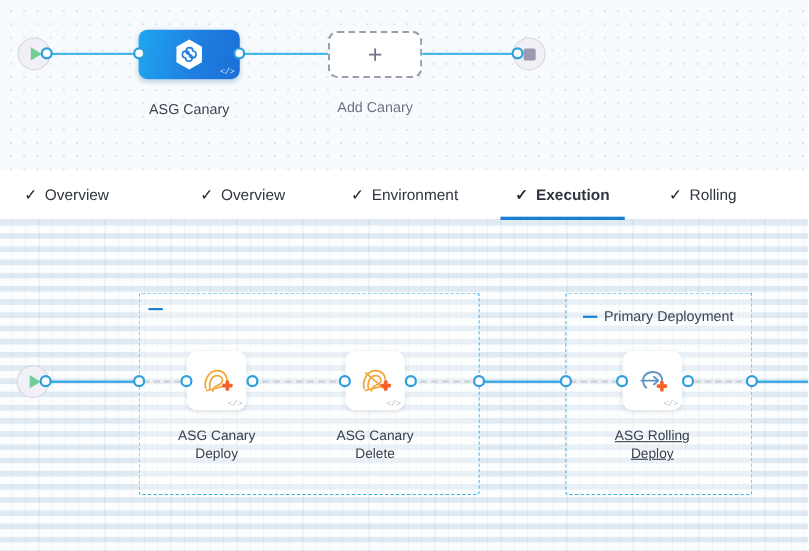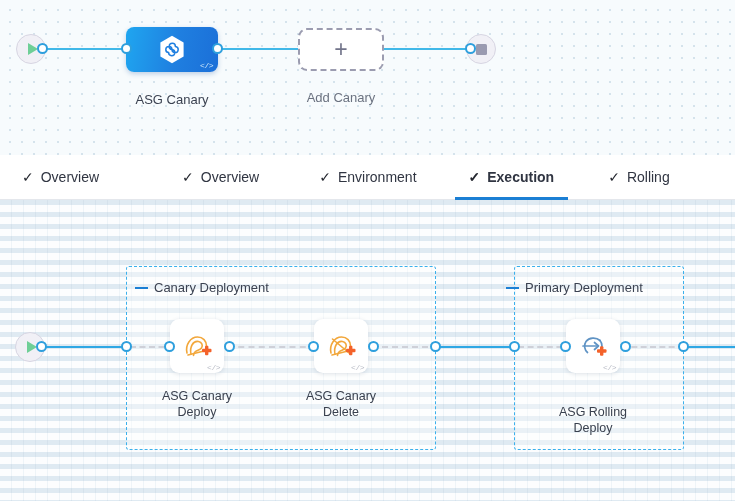--- a/index.html
+++ b/index.html
@@ -280,21 +280,20 @@
     <div class="swire" style="left:682px; top:146px; width:53px;"></div>
 
     <div class="terminal" style="left:15px; top:132px;">
       <div class="play-tri"></div>
     </div>
     <div class="port" style="left:36px; top:141px;"></div>
 
     <div class="group-box" style="left:126px; top:66px; width:310px; height:184px;"></div>
     <div class="group-label" style="left:135px; top:80px;">
       <span class="group-dash"></span>
-      <span>Canary Deployment</span>
     </div>
 
     <div class="port" style="left:121px; top:141px;"></div>
 
     <div class="port" style="left:164px; top:141px;"></div>
     <div class="step-node" style="left:170px; top:119px;">
       <svg width="34" height="34" viewBox="0 0 34 34">
         <path d="M7 24 C5 16 10.5 8 17.5 8 C23 8 26.5 12 26.5 17" fill="none" stroke="#f2a73b" stroke-width="1.6" stroke-linecap="round"></path>
         <path d="M11 25 C9.5 18 13 11.5 18.5 12.5 C22 13.2 23.2 16.5 21.5 19 C20 21.2 16.5 21.2 15 23 C13.8 24.4 13.5 25.5 13.5 26.5" fill="none" stroke="#f2a73b" stroke-width="1.6" stroke-linecap="round"></path>
         <path d="M8 26 L24 22" fill="none" stroke="#f2a73b" stroke-width="1.6" stroke-linecap="round"></path>
@@ -323,21 +322,21 @@
       </svg>
       <span class="code-badge">&lt;/&gt;</span>
     </div>
     <div class="port" style="left:368px; top:141px;"></div>
     <div class="step-caption" style="left:281px; top:188px; width:120px;">ASG Canary
 Delete</div>
 
     <div class="port" style="left:430px; top:141px;"></div>
 
     <div class="group-box" style="left:514px; top:66px; width:170px; height:184px;"></div>
-    <div class="group-label" style="left:506px; top:80px;text-align:right;">
+    <div class="group-label" style="left:530px; top:80px;text-align:right;">
       <span class="group-dash"></span>
       <span>Primary Deployment</span>
     </div>
 
     <div class="port" style="left:509px; top:141px;"></div>
 
     <div class="port" style="left:560px; top:141px;"></div>
     <div class="step-node" style="left:566px; top:119px;">
       <svg width="34" height="34" viewBox="0 0 34 34">
         <path d="M24 11.5 C20 8 13 8.5 10 12.5 C7.5 16 8.5 21 11.5 23.5" fill="none" stroke="#5f93c4" stroke-width="1.7" stroke-linecap="round"></path>
@@ -345,19 +344,19 @@
         <path d="M7 17 L22 17" fill="none" stroke="#5f93c4" stroke-width="1.7" stroke-linecap="round"></path>
         <path d="M18.5 13.5 L22.5 17 L18.5 20.5" fill="none" stroke="#5f93c4" stroke-width="1.7" stroke-linecap="round" stroke-linejoin="round"></path>
         <g fill="#f4622a">
           <rect x="21" y="20.3" width="9.5" height="3.4" rx="1"></rect>
           <rect x="24" y="17.3" width="3.4" height="9.5" rx="1"></rect>
         </g>
       </svg>
       <span class="code-badge">&lt;/&gt;</span>
     </div>
     <div class="port" style="left:620px; top:141px;"></div>
-    <div class="step-caption" style="left:533px; top:204px; width:120px;">ASG Rolling
+    <div class="step-caption" style="left:533px; top:188px; width:120px;text-decoration:underline;">ASG Rolling
 Deploy</div>
 
     <div class="port" style="left:678px; top:141px;"></div>
   </div>
 
 </div>
 
 </body></html>

